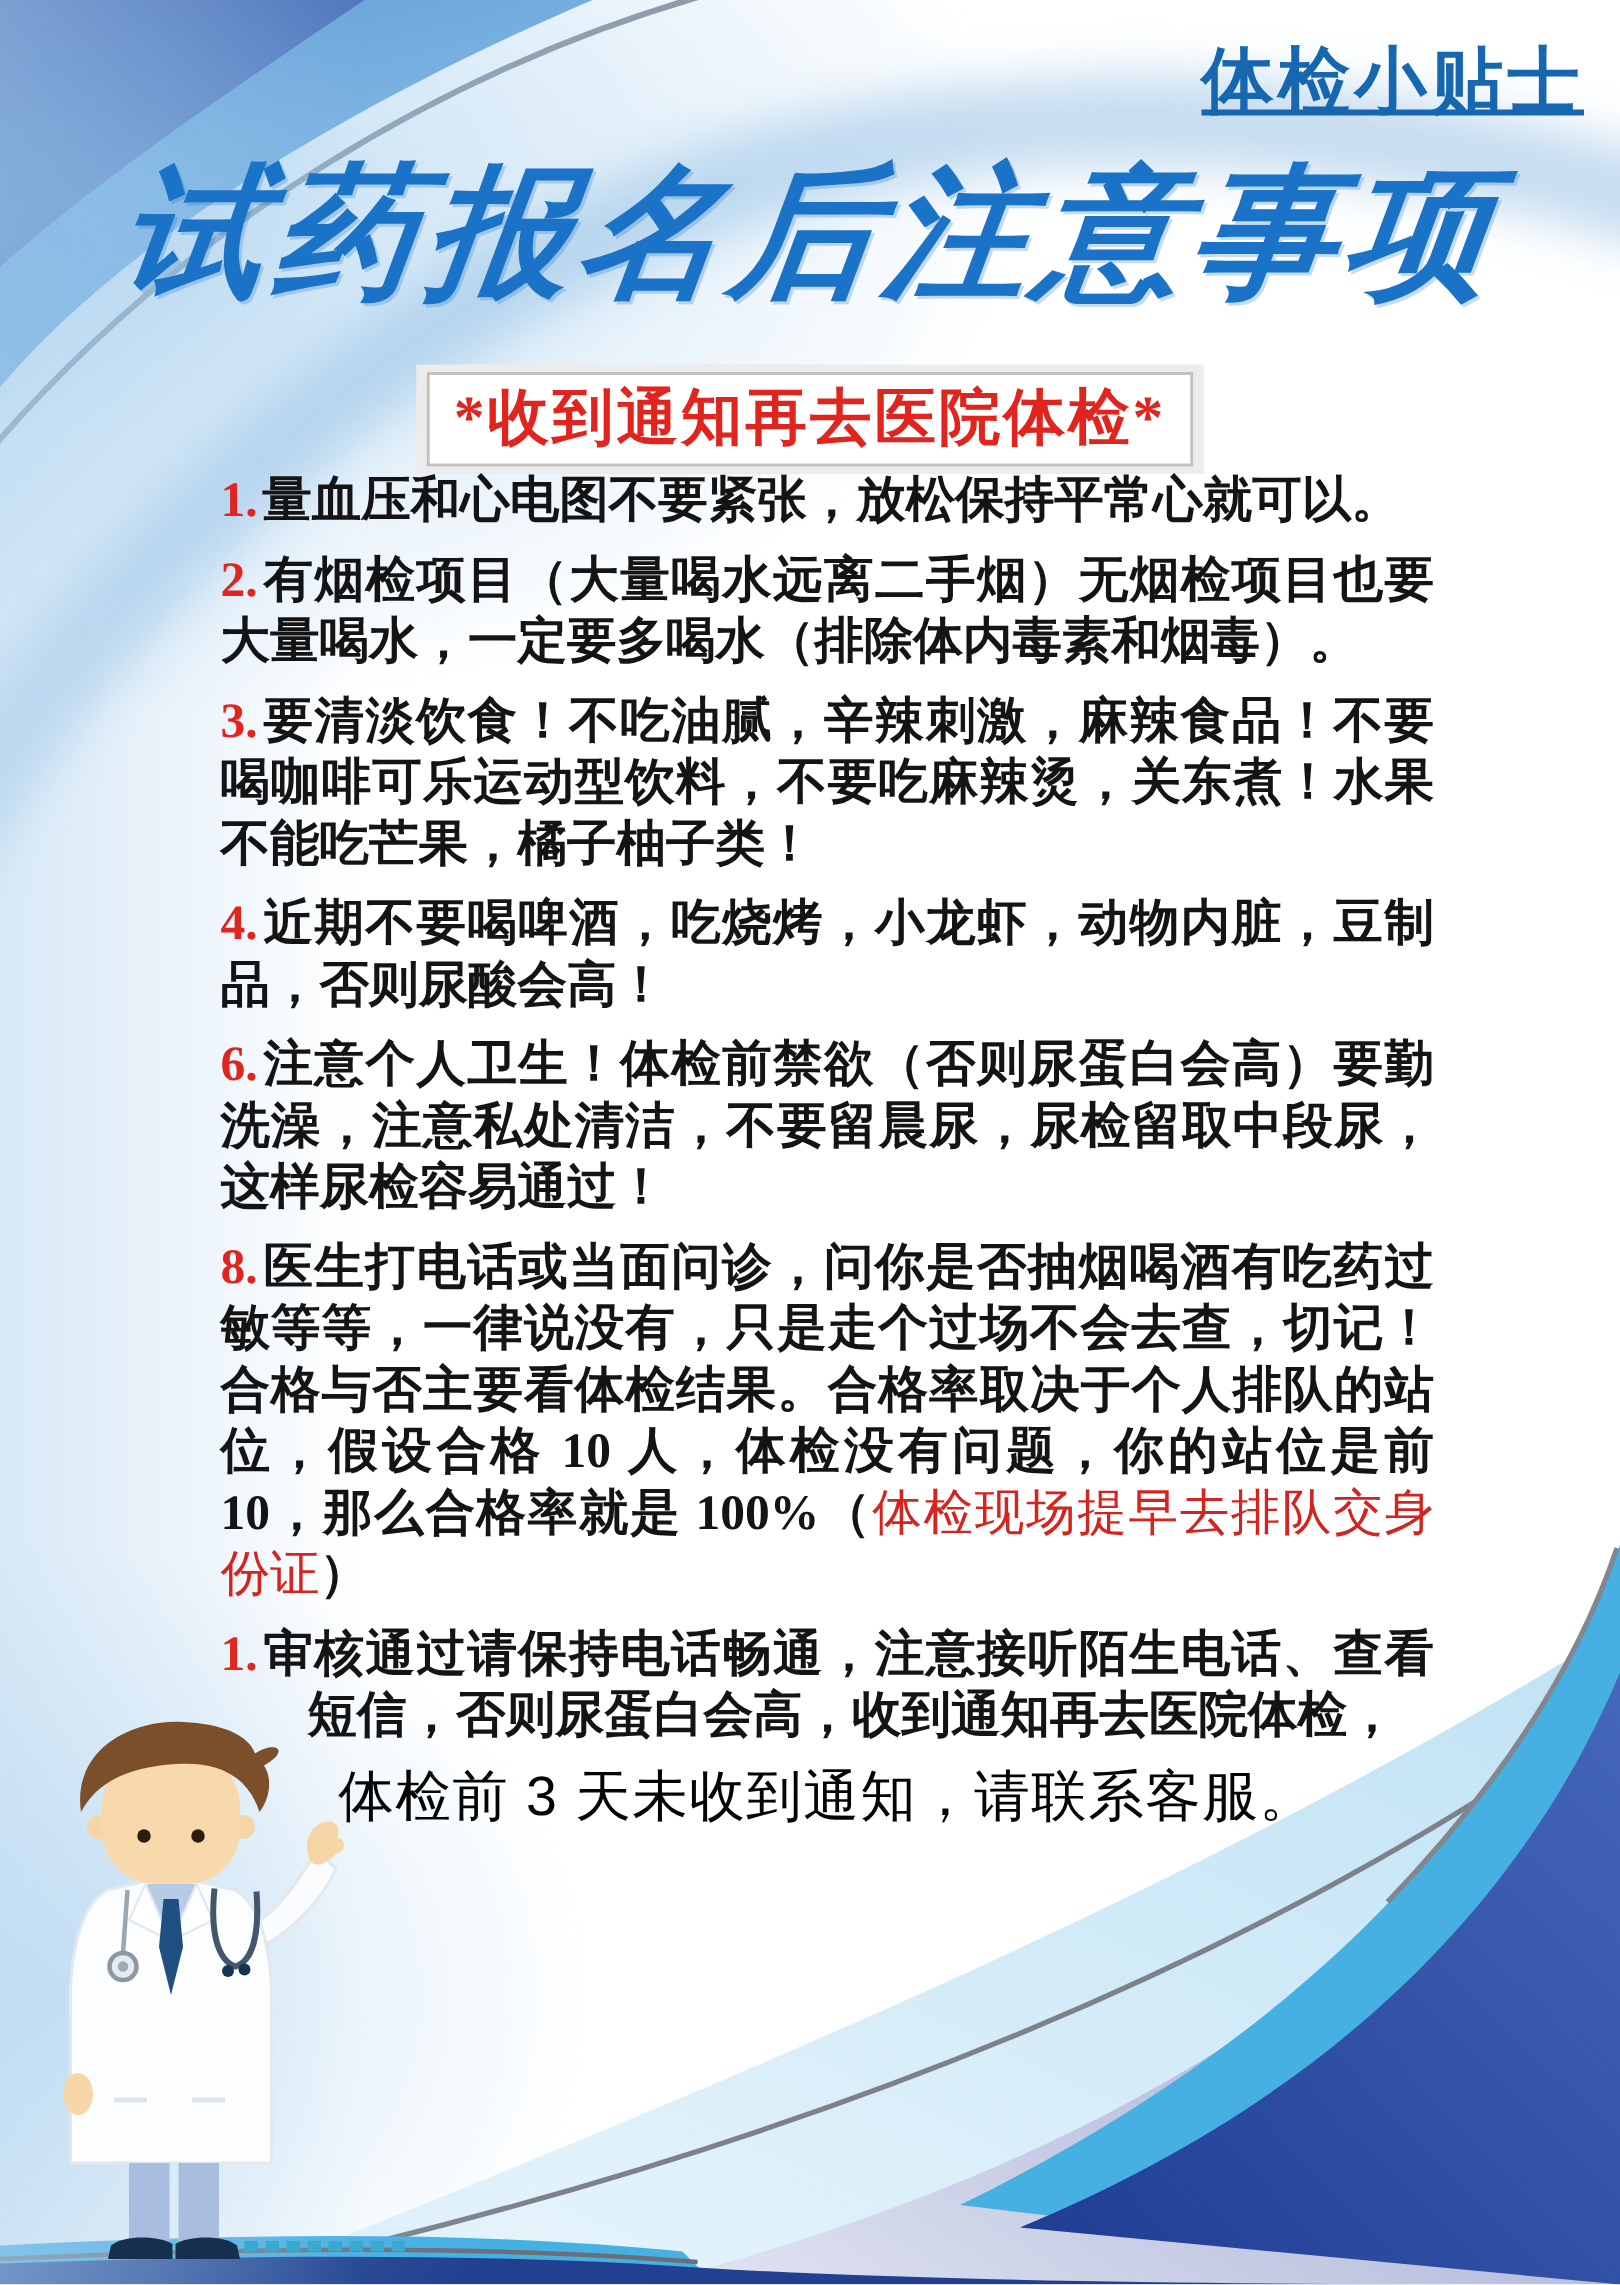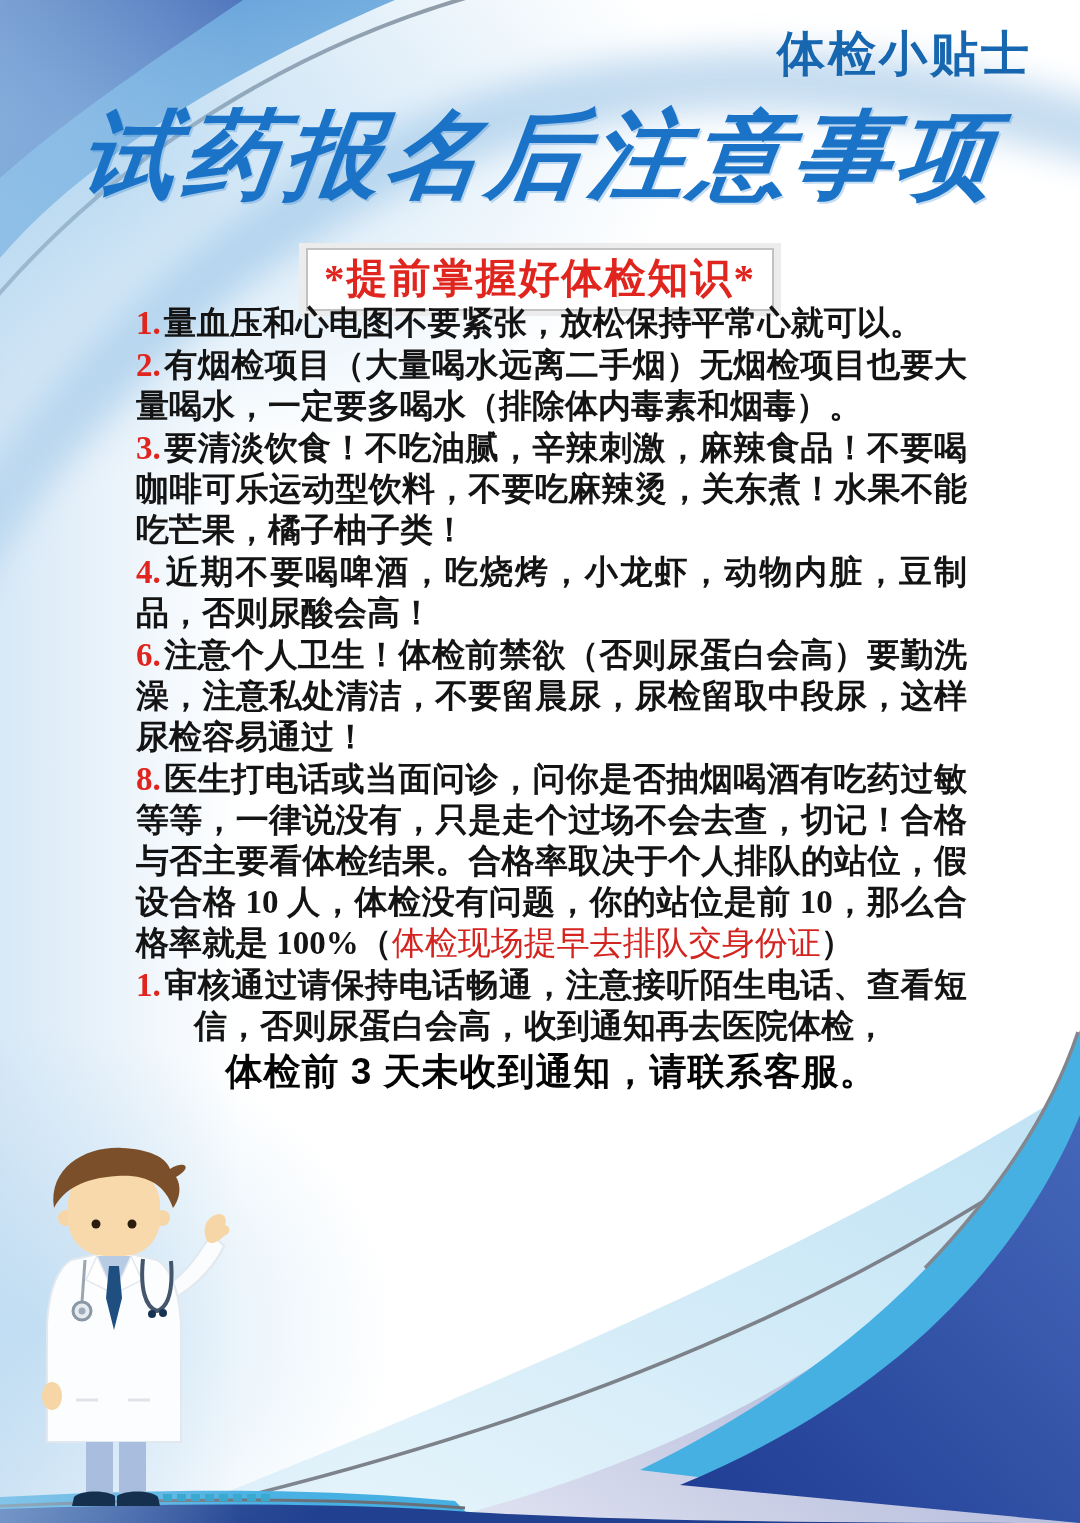--- a/index.html
+++ b/index.html
@@ -14,23 +14,24 @@
     left:0; top:0; width:1080px; height:1523px; z-index:0; pointer-events:none;
     background:
       radial-gradient(ellipse 840px 480px at 80px 130px,  rgba(150,198,234,.60), rgba(150,198,234,0) 72%),
       linear-gradient(90deg, rgba(176,210,238,.50), rgba(176,210,238,0) 240px),
       radial-gradient(ellipse 520px 430px at 30px 1330px, rgba(150,200,235,.45), rgba(150,200,235,0) 70%);
   }
   .doctor{left:26px; top:1142px; width:205px; height:380px; z-index:1;}
   .content{left:0; top:0; width:1080px; height:1523px; z-index:2;}
 
   .corner-tag{
-    position:absolute; top:22px; right:48px;
+    position:absolute; top:22px; right:24px;
     font-size:48px; font-weight:bold; letter-spacing:3px;
     color:#1766b0;
+    text-decoration:underline;
   }
   .title{
     position:absolute; top:92px; left:0; width:100%; margin:0;
     text-align:center; font-size:96px; font-weight:bold; font-style:italic;
     letter-spacing:6px; color:#1a73c6; transform:skewX(-7deg);
     text-shadow:2px 2px 0 rgba(26,115,198,.25);
     white-space:nowrap;
   }
   .banner-wrap{
     position:absolute; top:243px; left:50%; transform:translateX(-50%);
@@ -40,28 +41,28 @@
     background:#ffffff; border:2px solid #c2c2c2;
     padding:1px 16px 3px 16px;
     font-size:41px; font-weight:bold; letter-spacing:2px;
     color:#e0251f; white-space:nowrap;
   }
   .list{
     position:absolute; top:302px; left:135px; width:833px;
     font-size:33px; line-height:41px; color:#141414; font-weight:600;
     text-align:justify;
   }
-  .item{margin:1px; text-align:justify;}
+  .item{margin:12px; text-align:justify;}
   .num{color:#e0251f; font-weight:bold; margin-right:3px;}
   .hang{padding-left:58px; text-indent:-58px;}
   .seg-red{color:#d42420; font-weight:normal;}
   .footer-bold{
     margin:4px 0 0 0; text-align:center;
     font-family:"Liberation Sans", sans-serif;
-    font-size:37px; font-weight:bold; color:#050505; letter-spacing:1px;
+    font-size:37px; font-weight:normal; color:#050505; letter-spacing:1px;
     white-space:nowrap;
   }
   .dashes{position:absolute; left:163px; top:1494px; display:flex; gap:5px; z-index:1;}
   .dashes span{width:9px; height:7px; background:#3aa9cf; display:block;}
   .dashes span:nth-child(even){background:#7fccе6;}
 </style>
 </head>
 <body>
 
 <div class="poster">
@@ -158,21 +159,21 @@
       <span></span>
       <span></span>
       <span></span>
       <span></span>
   </div>
 
   <div class="content">
     <div class="corner-tag">体检小贴士</div>
     <h1 class="title">试药报名后注意事项</h1>
     <div class="banner-wrap">
-      <div class="banner-box">*提前掌握好体检知识*</div>
+      <div class="banner-box">*收到通知再去医院体检*</div>
     </div>
     <div class="list" id="list">
     <p class="item"><span class="num">1.</span><span class="txt"><span>量血压和心电图不要紧张，放松保持平常心就可以。</span></span></p>
 
     <p class="item"><span class="num">2.</span><span class="txt"><span>有烟检项目（大量喝水远离二手烟）无烟检项目也要大量喝水，一定要多喝水（排除体内毒素和烟毒）。</span></span></p>
 
     <p class="item"><span class="num">3.</span><span class="txt"><span>要清淡饮食！不吃油腻，辛辣刺激，麻辣食品！不要喝咖啡可乐运动型饮料，不要吃麻辣烫，关东煮！水果不能吃芒果，橘子柚子类！</span></span></p>
 
     <p class="item"><span class="num">4.</span><span class="txt"><span>近期不要喝啤酒，吃烧烤，小龙虾，动物内脏，豆制品，否则尿酸会高！</span></span></p>
 

